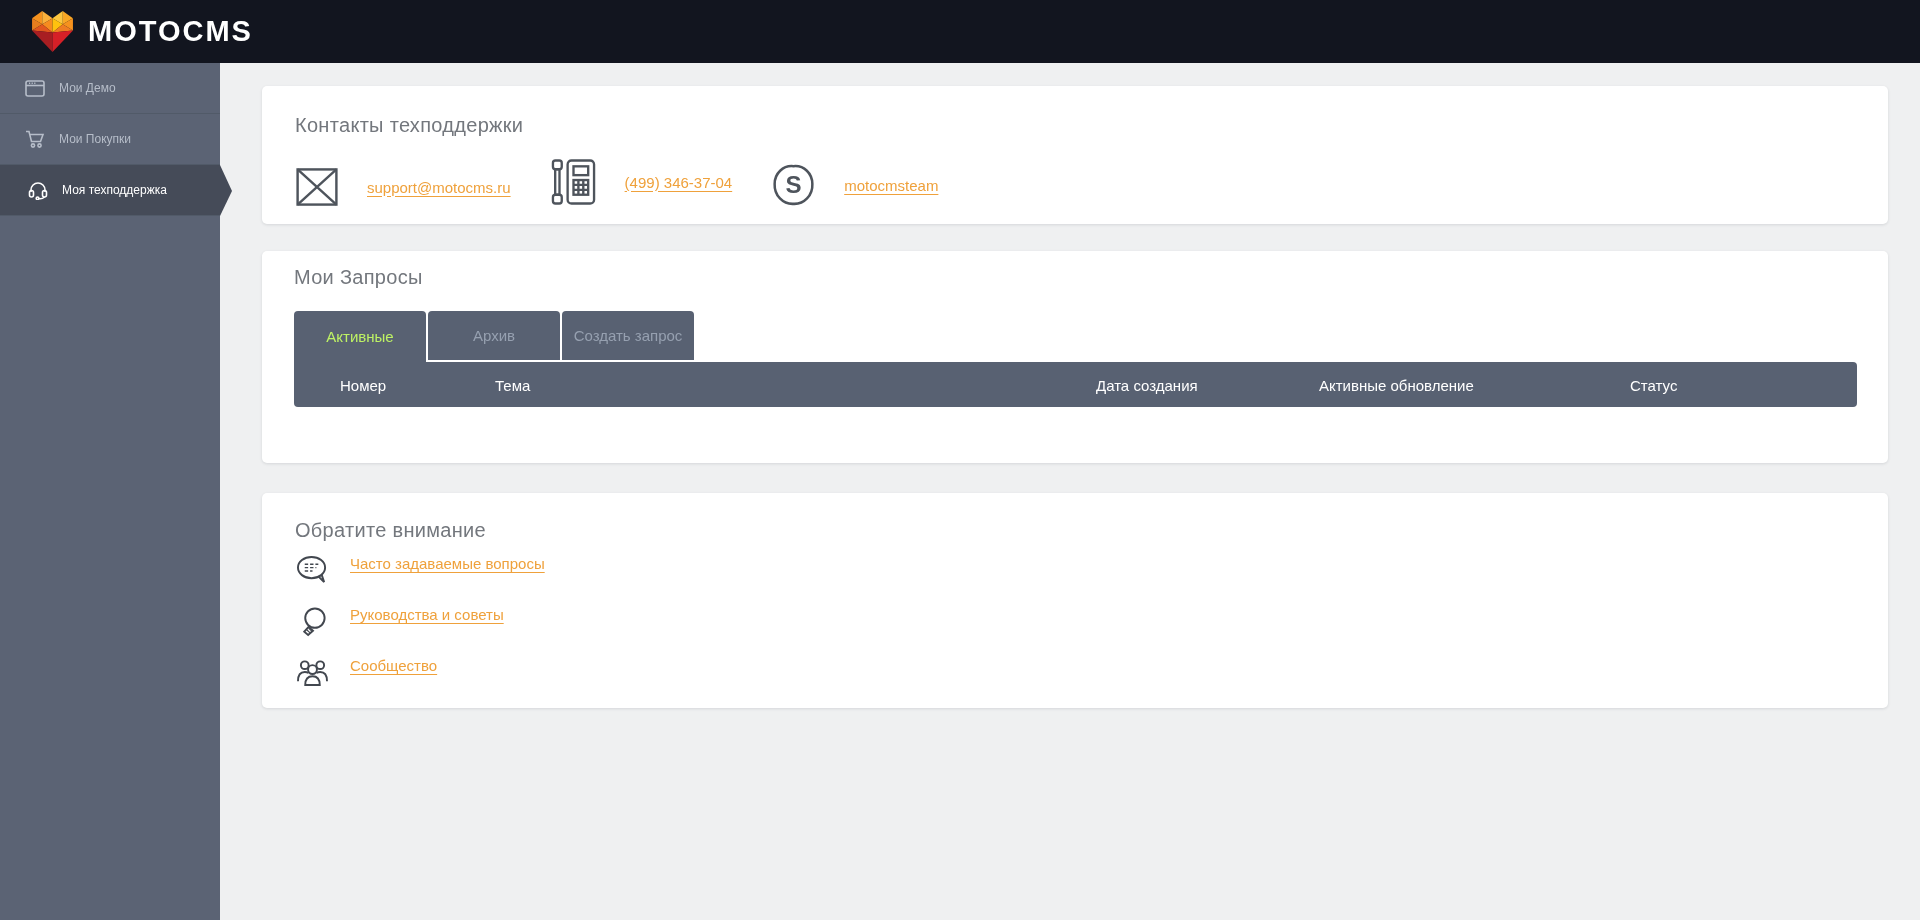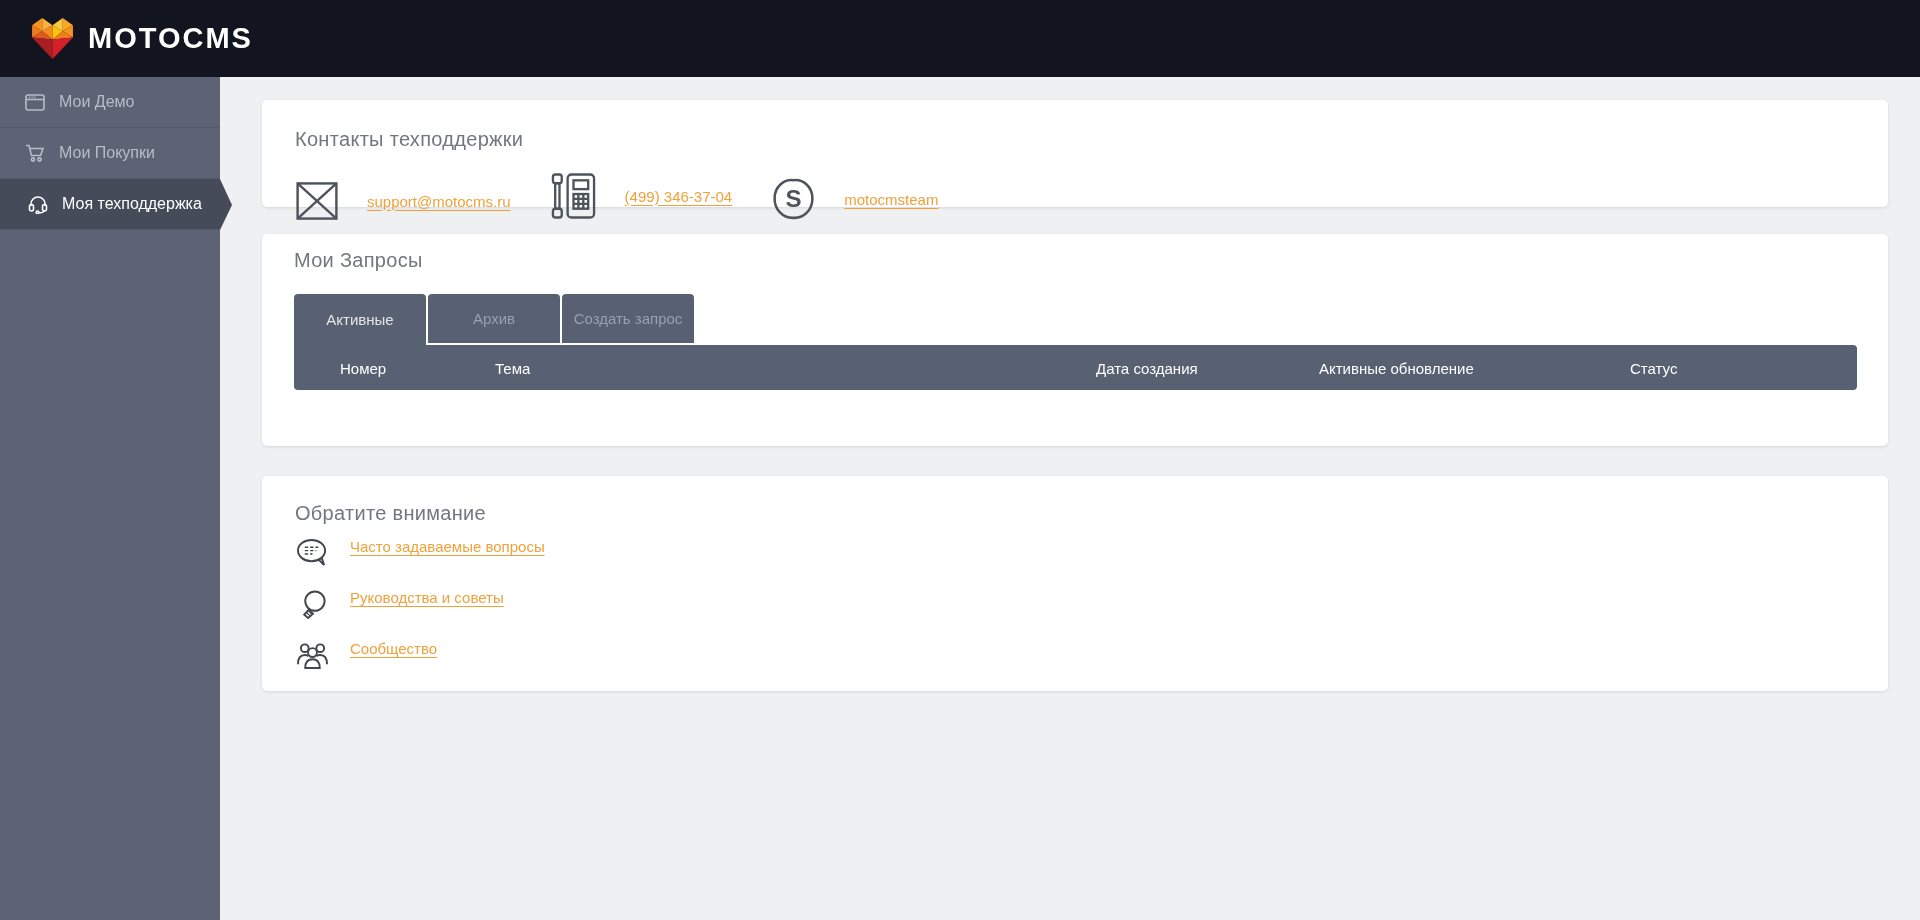--- a/index.html
+++ b/index.html
@@ -1,64 +1,64 @@
 <!DOCTYPE html>
 <html><head>
 <meta charset="utf-8">
 <style>
   * { margin:0; padding:0; box-sizing:border-box; }
   html,body { width:1920px; height:920px; overflow:hidden; }
   body { font-family:"Liberation Sans", sans-serif; background:#EFF0F1; }
 
   
-  .app-header { height:77px; background:#12151F; display:flex; align-items:center;
+  .app-header { height:63px; background:#12151F; display:flex; align-items:center;
                 padding:0 43px 0 30px;gap:25px; }
   .logo-block { display:flex; align-items:center; gap:13px; cursor:pointer; }
   .brand-text { color:#FFFFFF; font-size:29px; font-weight:700; letter-spacing:2px; }
   .user-area { margin-left:auto; display:flex; align-items:center; }
   .person-icon { width:34px; height:33px; }
   .hdr-label { color:#8C95A4; font-size:15px; cursor:pointer; }
   .user-name { margin-left:37px; }
   .chev { margin-left:14px; width:23px; height:14px; cursor:pointer; }
   .lang-label { margin-left:35px; }
 
   
   .shell { display:flex; height:857px; }
   .sidebar { width:220px; background:#5B6374; flex:0 0 220px; }
   .nav-item { height:51px; display:flex; align-items:center; gap:14px;
               padding-left:25px; border-bottom:1px solid #515A68;
-              color:#B6BDC9; font-size:16px; cursor:pointer; position:relative; }
+              color:#B6BDC9; font-size:12px; cursor:pointer; position:relative; }
   .nav-item svg { stroke:#B6BDC9; }
   .nav-item.active { background:#454B58; color:#FFFFFF;padding-left:28px; }
   .nav-item.active svg { stroke:#FFFFFF; }
   .nav-item.active::after { content:""; position:absolute; left:100%; top:0;
               border-top:26px solid transparent; border-bottom:25px solid transparent;
               border-left:12px solid #454B58; }
 
   .main { flex:1; padding:23px 32px 0 42px; }
 
   .card { background:#FFFFFF; border-radius:5px;
           box-shadow:0 1px 3px rgba(40,50,65,.13); }
   .card-title { font-size:20px; font-weight:300; color:#73777D; letter-spacing:.3px; }
 
   
-  .card-contacts { height:107px; padding:28px 0 0 33px; margin-bottom:27px; }
+  .card-contacts { height:138px; padding:28px 0 0 33px; margin-bottom:27px; }
   .contacts-row { display:flex; align-items:flex-end; margin-top:20px; gap:39px; }
   .contact-item { display:flex; align-items:center; gap:28px; }
   .contact-item svg { flex:0 0 auto; }
   a.orange-link, .orange-link { color:#EFA13B; font-size:15px; text-decoration:underline;
           text-underline-offset:3px; cursor:pointer; }
 
   
   .card-requests { height:212px; padding:15px 31px 0 32px; margin-bottom:30px; }
   .tabbar { display:flex; height:49px; margin-top:22px; align-items:flex-start; }
   .tab { width:132px; height:49px; margin-right:2px; background:#586172;
          border-radius:4px 4px 0 0; display:flex; align-items:center; justify-content:center;
          font-size:15px; color:#96A0B0; cursor:pointer; }
-  .tab.active { color:#e5e5e5; height:51px; position:relative; z-index:1; }
+  .tab.active { color:#bef264; height:51px; position:relative; z-index:1; }
   .thead { height:45px; margin-top:2px; background:#586172; border-radius:0 4px 4px 4px;
            position:relative; color:#FFFFFF; font-size:15px; }
   .thead span { position:absolute; top:50%; transform:translateY(-50%); }
   .col-0 { left:46px; }  .col-1 { left:201px; } .col-2 { left:802px; }
   .col-3 { left:1025px; } .col-4 { left:1336px; }
 
   
   .card-attention { height:215px; padding:26px 0 0 33px; }
   .link-row { display:flex; align-items:flex-start; gap:21px; margin-top:20px; }
   .link-row:first-of-type { margin-top:13px; }

